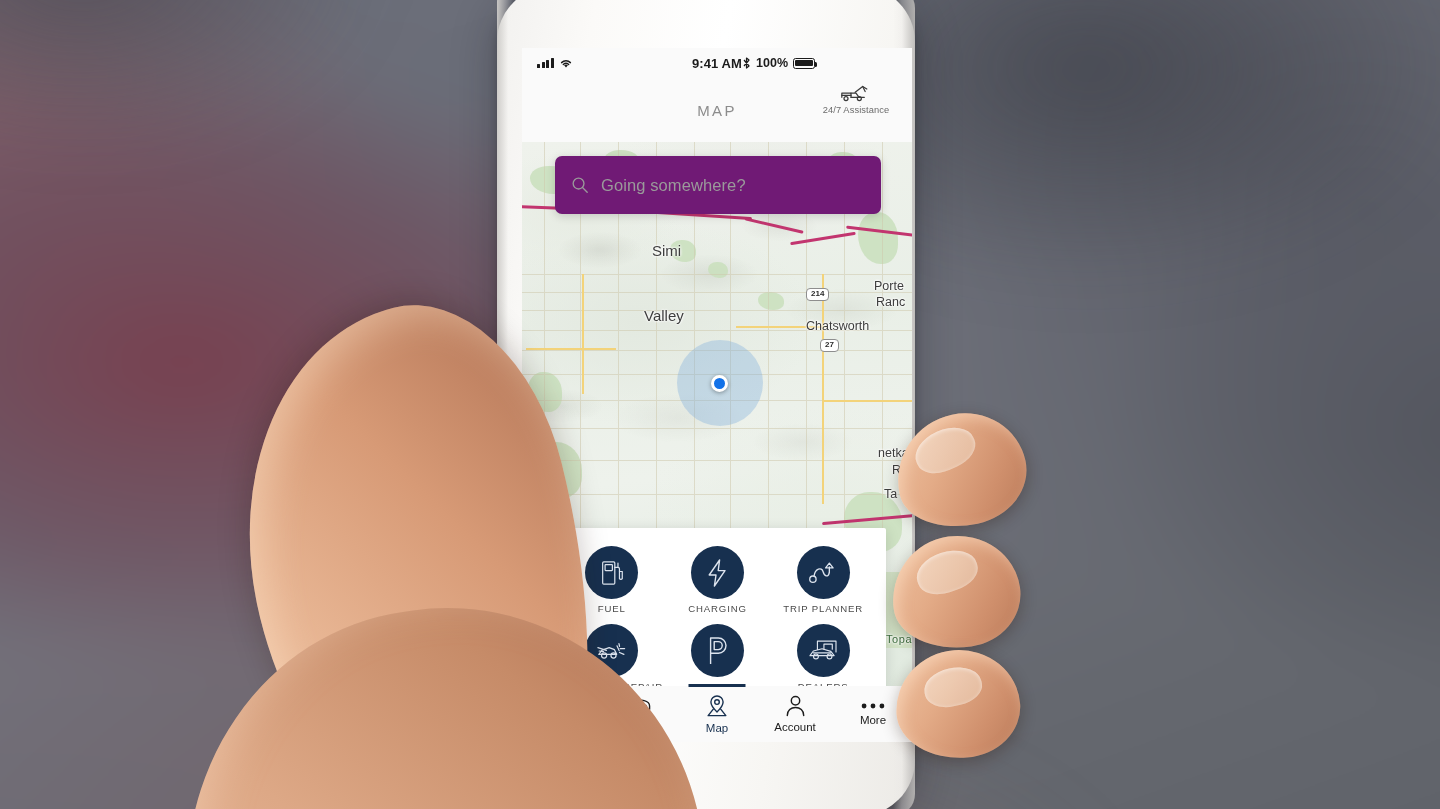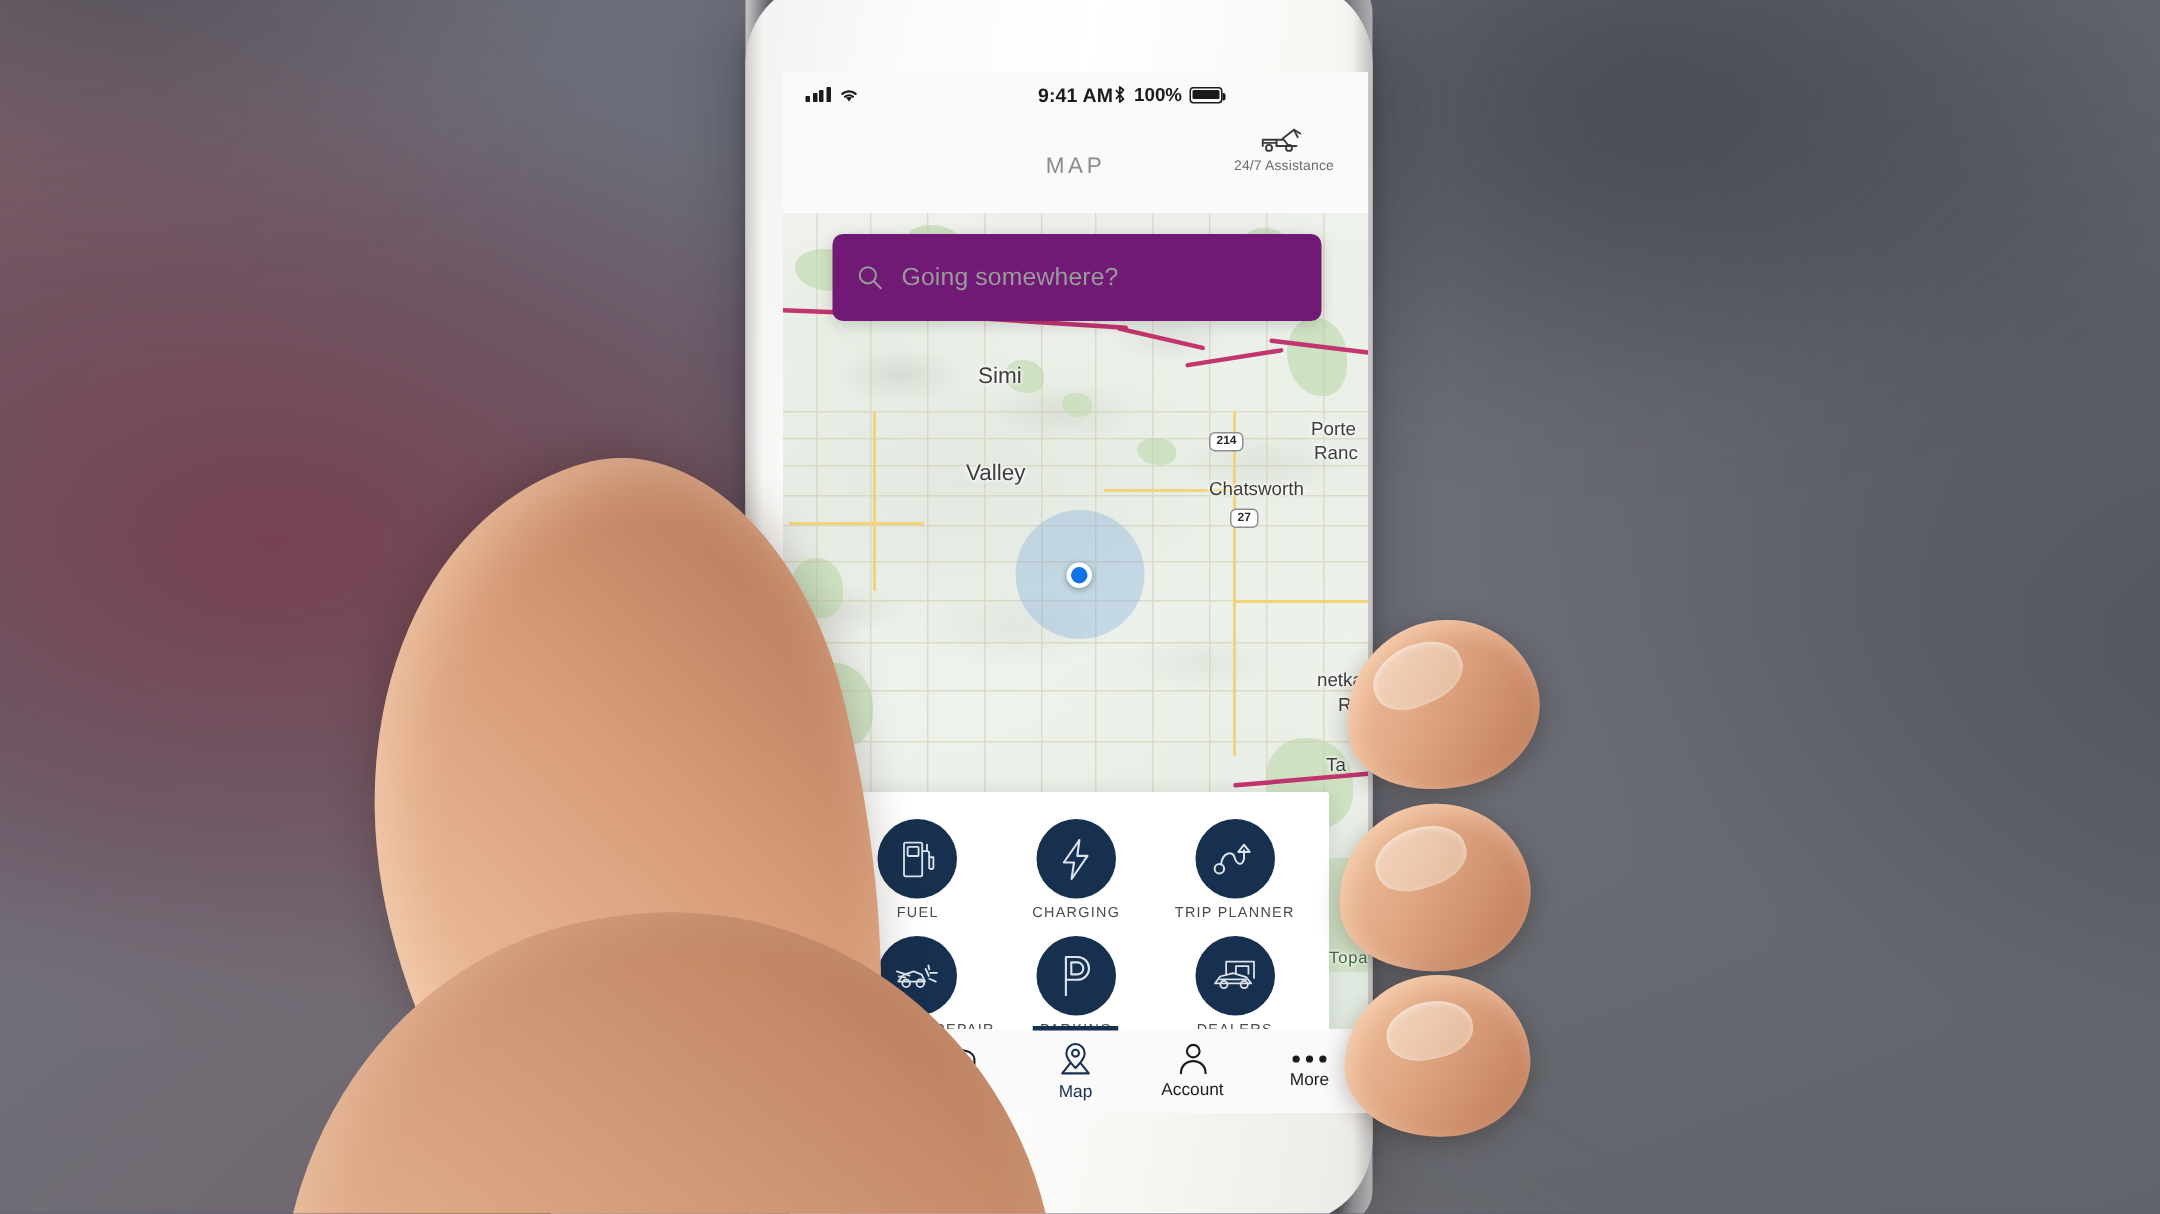--- a/index.html
+++ b/index.html
@@ -377,21 +377,21 @@
         <div class="accuracy" style="left:155px; top:198px;"></div>
         <div class="locdot" style="left:189px; top:233px;"></div>
 
         <div class="mlabel big" style="left:130px; top:101px;">Simi</div>
         <div class="mlabel big" style="left:122px; top:118px;margin-top:48px;">Valley</div>
         <div class="mlabel" style="left:284px; top:178px;">Chatsworth</div>
         <div class="mlabel" style="left:352px; top:138px;">Porte</div>
         <div class="mlabel" style="left:354px; top:154px;">Ranc</div>
         <div class="mlabel" style="left:356px; top:305px;">netka</div>
         <div class="mlabel" style="left:370px; top:322px;">R</div>
-        <div class="mlabel" style="left:362px; top:362px;">Ta</div>
+        <div class="mlabel" style="left:362px; top:346px;">Ta</div>
         <div class="mlabel" style="left:-2px;  top:362px;">ke</div>
         <div class="mlabel" style="left:-2px;  top:378px;">ge</div>
         <div class="mlabel park" style="left:68px;  top:500px;">Malibu Creek</div>
         <div class="mlabel park" style="left:288px; top:489px;">Topanga</div>
         <div class="mlabel park" style="left:364px; top:492px;">Topa</div>
       </div>
 
       <div class="searchbar">
         <svg width="18" height="18" viewBox="0 0 20 20">
           <circle cx="8.4" cy="8.4" r="6" stroke="#9a9a9a" stroke-width="1.5" fill="none"></circle>

